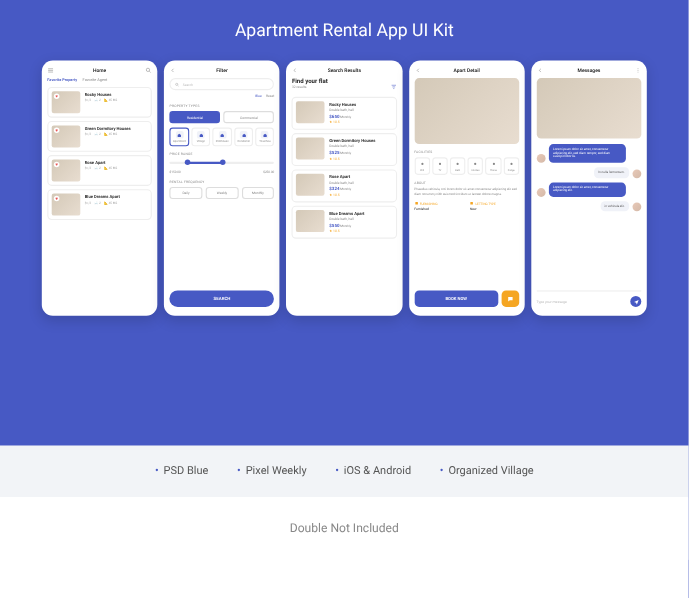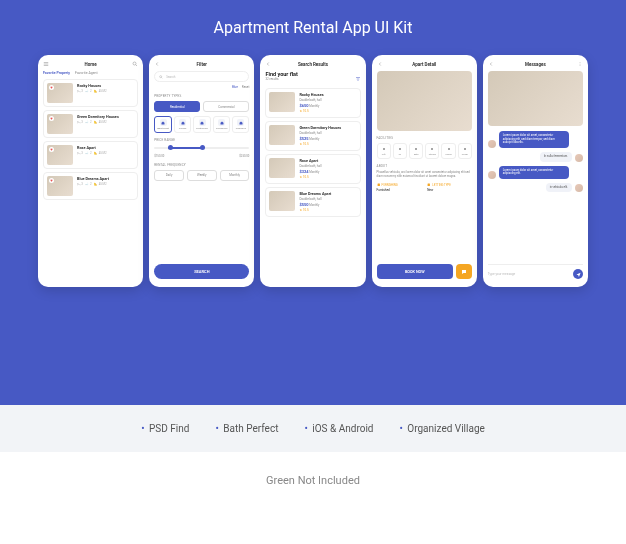--- a/index.html
+++ b/index.html
@@ -458,20 +458,20 @@
             </svg>
           </span>
       </div>
     </div>
 
   </div>
 </div>
 
 <div class="features">
   <ul id="feat-list">
-      <li>PSD Find</li>
-      <li>Bath Perfect</li>
+      <li>PSD Blue</li>
+      <li>Pixel Weekly</li>
       <li>iOS &amp; Android</li>
       <li>Organized Village</li>
     </ul>
 </div>
 
-<div class="footer-note">Green Not Included</div>
+<div class="footer-note">Double Not Included</div>
 
 </body></html>

